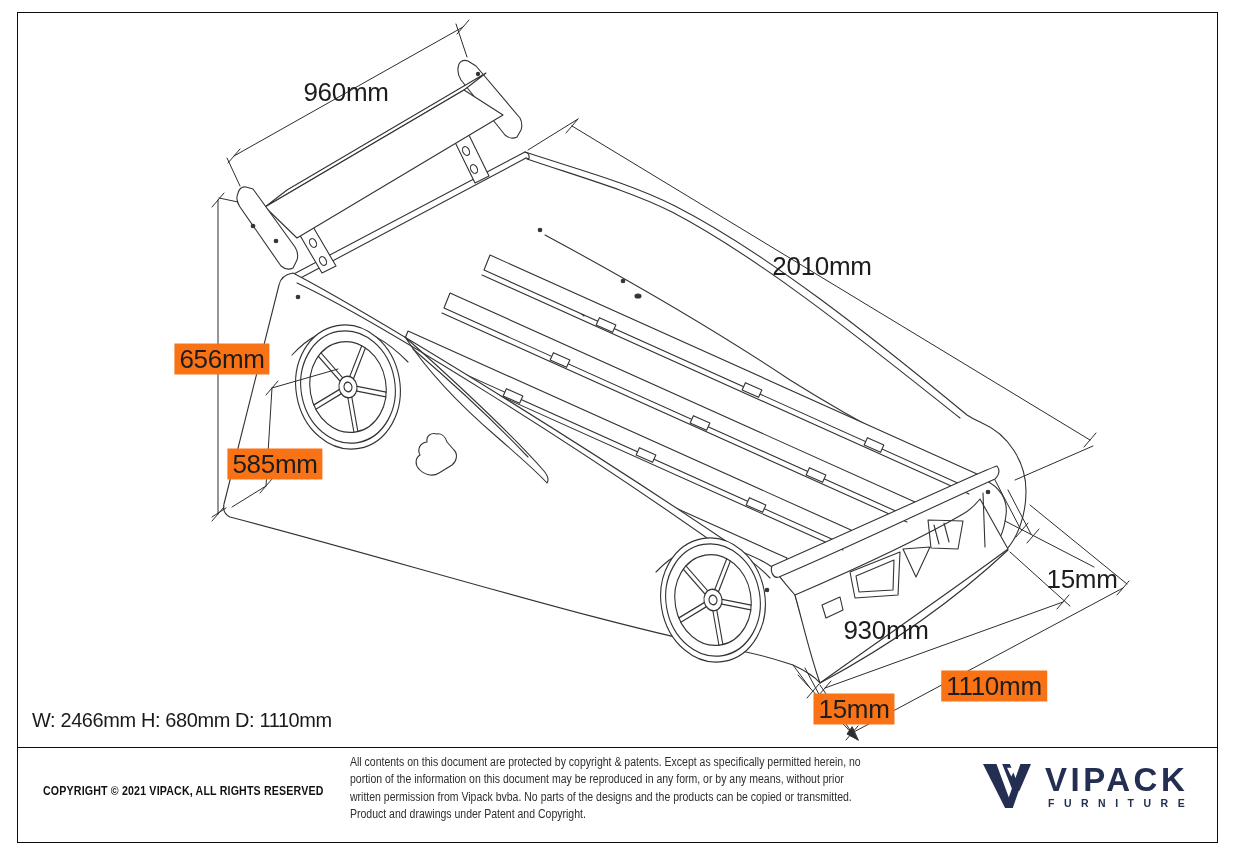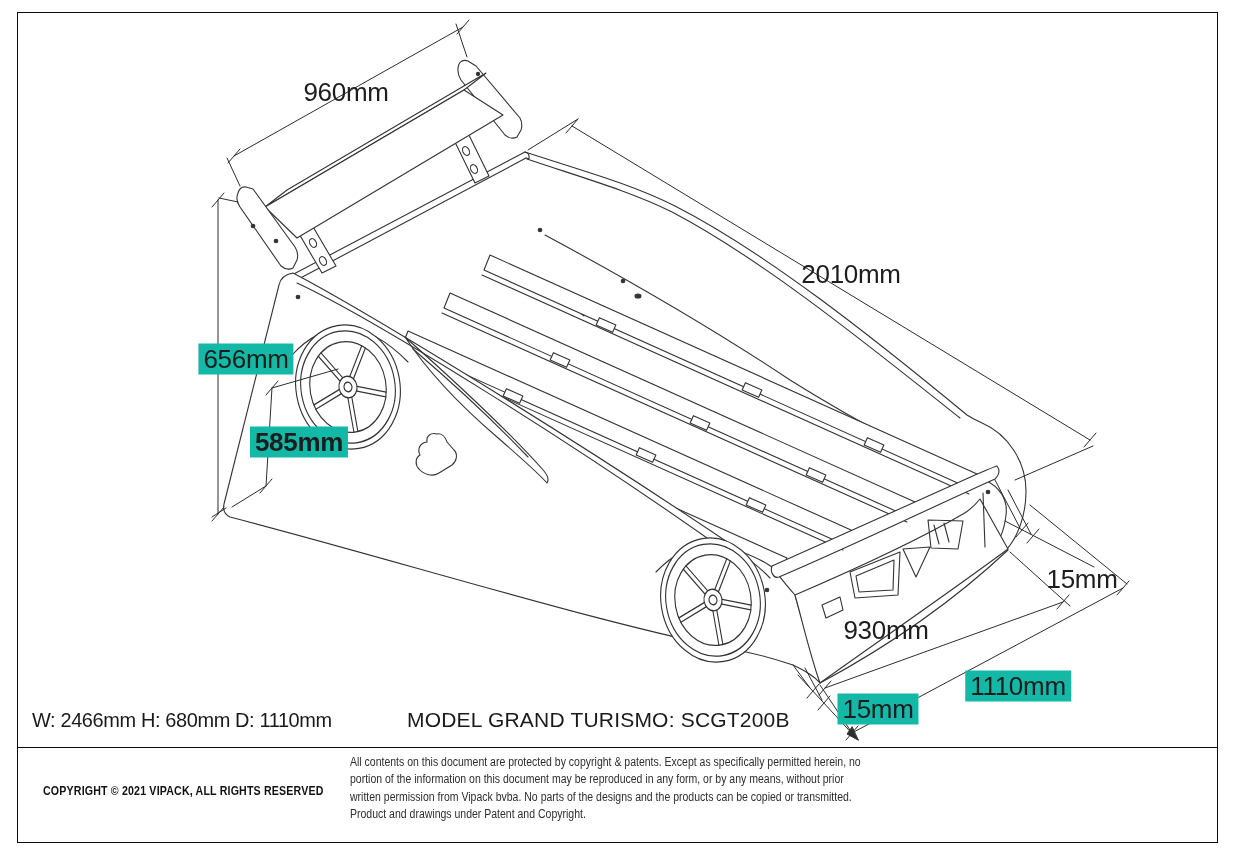--- a/index.html
+++ b/index.html
@@ -2,21 +2,21 @@
 <html><head>
 <meta charset="utf-8">
 <style>
   html,body{margin:0;padding:0;background:#fff;}
   body{font-family:"Liberation Sans", sans-serif; -webkit-font-smoothing:antialiased;}
   #stage{position:relative;width:1238px;height:865px;background:#ffffff;overflow:hidden;}
   .frame{position:absolute;left:17px;top:12px;width:1201px;height:831px;border:1.6px solid #0c0c0c;box-sizing:border-box;}
   .footer-divider{position:absolute;left:17px;top:747px;width:1201px;height:0;border-top:1.6px solid #0c0c0c;}
   svg.drawing{position:absolute;left:0;top:0;width:1238px;height:865px;}
   .dim-label{position:absolute;transform:translate(-50%,-50%);font-size:26px;color:#1d1d1d;white-space:nowrap;letter-spacing:-0.3px;}
-  .dim-label.bg{background:#14b8a6;padding:0 5px;margin-left:24px;}
+  .dim-label.bg{background:#f97316;padding:0 5px;}
   .size-summary{position:absolute;left:32px;top:708px;font-size:21px;color:#1a1a1a;white-space:nowrap;letter-spacing:-0.4px;transform:scaleX(.95);transform-origin:left top;}
   .model-title{position:absolute;left:407px;top:708px;font-size:21px;color:#1a1a1a;white-space:nowrap;letter-spacing:0.2px;}
   .copyright{position:absolute;left:43px;top:784px;font-size:12.5px;font-weight:bold;color:#111;white-space:nowrap;transform:scaleX(.85);transform-origin:left top;letter-spacing:0.2px;}
   .legal{position:absolute;left:350px;top:754px;width:612px;font-size:12.5px;line-height:17.4px;color:#2e2e2e;transform:scaleX(.84);transform-origin:left top;}
   .logo{position:absolute;left:981px;top:760px;width:228px;height:52px;}
   .logo .mark{position:absolute;left:0;top:2px;}
   .logo .word{position:absolute;left:64px;top:1px;font-size:33px;font-weight:700;letter-spacing:3.5px;color:#232e52;white-space:nowrap;}
   .logo .sub{position:absolute;left:67px;top:37px;font-size:10.5px;font-weight:600;letter-spacing:9.5px;color:#232e52;white-space:nowrap;}
 </style>
 </head>
@@ -180,31 +180,42 @@
       <line x1="798" y1="675" x2="858" y2="740"></line>
       <line x1="793" y1="665" x2="810" y2="688"></line>
       <line x1="805" y1="668" x2="822" y2="700"></line>
       <use href="#tick" transform="translate(813,691)"></use>
         <use href="#tick" transform="translate(824,703)"></use>
       <path d="M858,740 L847,734 L852,727 Z" fill="#2d2d2d"></path>
     </g>
   </svg>
 
   <div class="dim-label" style="left:346px;top:92px;">960mm</div>
-  <div class="dim-label" style="left:822px;top:274px;margin-left:29px;">2010mm</div>
+  <div class="dim-label" style="left:822px;top:266px;">2010mm</div>
   <div class="dim-label bg" style="left:222px;top:359px;">656mm</div>
-  <div class="dim-label bg" style="left:275px;top:442px;font-weight:bold;">585mm</div>
+  <div class="dim-label bg" style="left:275px;top:464px;">585mm</div>
   <div class="dim-label" style="left:1082px;top:579px;">15mm</div>
   <div class="dim-label" style="left:886px;top:630px;">930mm</div>
   <div class="dim-label bg" style="left:994px;top:686px;">1110mm</div>
   <div class="dim-label bg" style="left:854px;top:709px;">15mm</div>
 
   <div class="size-summary">W: 2466mm H: 680mm D: 1110mm</div>
-  <div class="model-title">MODEL GRAND TURISMO: SCGT200B</div>
 
   <div class="frame"></div>
   <div class="footer-divider"></div>
 
   <div class="copyright">COPYRIGHT  © 2021 VIPACK, ALL RIGHTS RESERVED</div>
   <div class="legal">All contents on this document are protected by copyright &amp; patents. Except as specifically permitted herein, no portion of the information on this document may be reproduced in any form, or by any means, without prior written permission from Vipack bvba. No parts of the designs and the products can be copied or transmitted. Product and drawings under Patent and Copyright.</div>
 
+  <div class="logo">
+    <svg class="mark" width="52" height="48" viewBox="0 0 54 50">
+      <g fill="#232e52">
+        <path d="M2,2 L16,2 L33,48 L25,48 Z"></path>
+        <path d="M25,48 L33,48 L49,2 L41,2 Z"></path>
+        <path d="M22,2 L30,2 L36,17 L42,2 L52,2 L40,30 L33,30 Z"></path>
+      </g>
+      <path d="M27,6 L36,6 L31.5,15 Z" fill="#ffffff"></path>
+    </svg>
+    <div class="word">VIPACK</div>
+    <div class="sub">FURNITURE</div>
+  </div>
 
 </div>
 
 </body></html>

